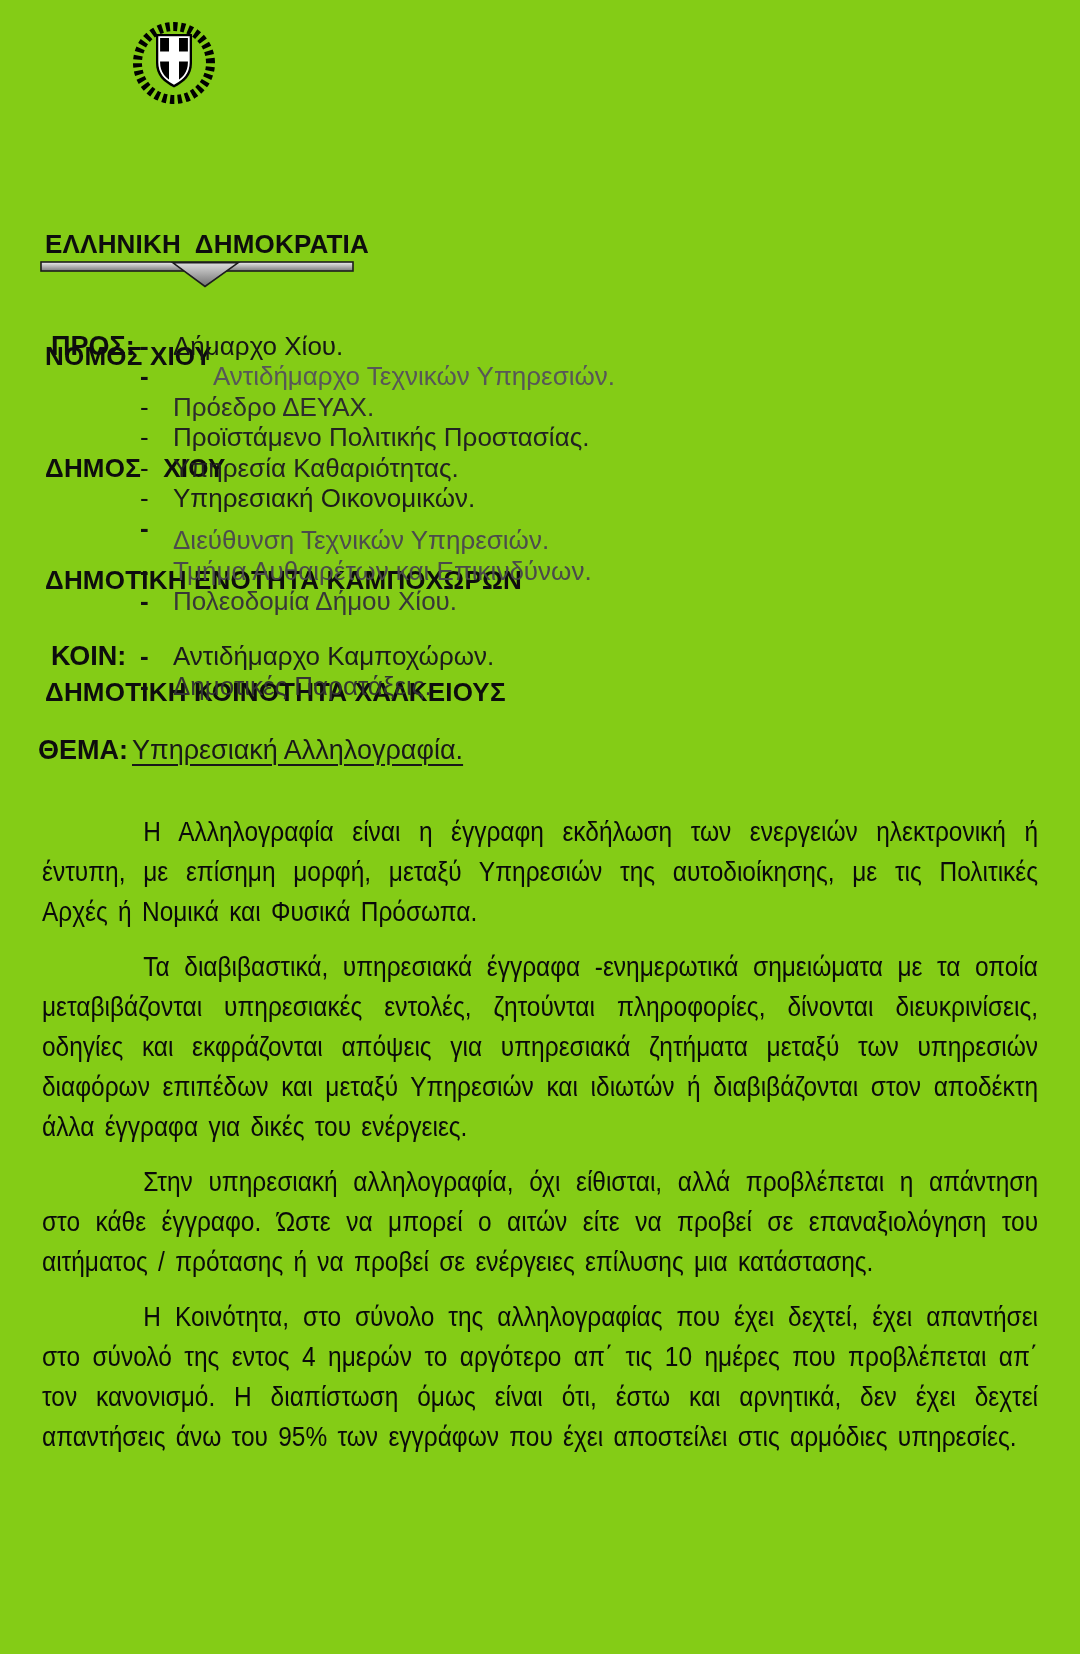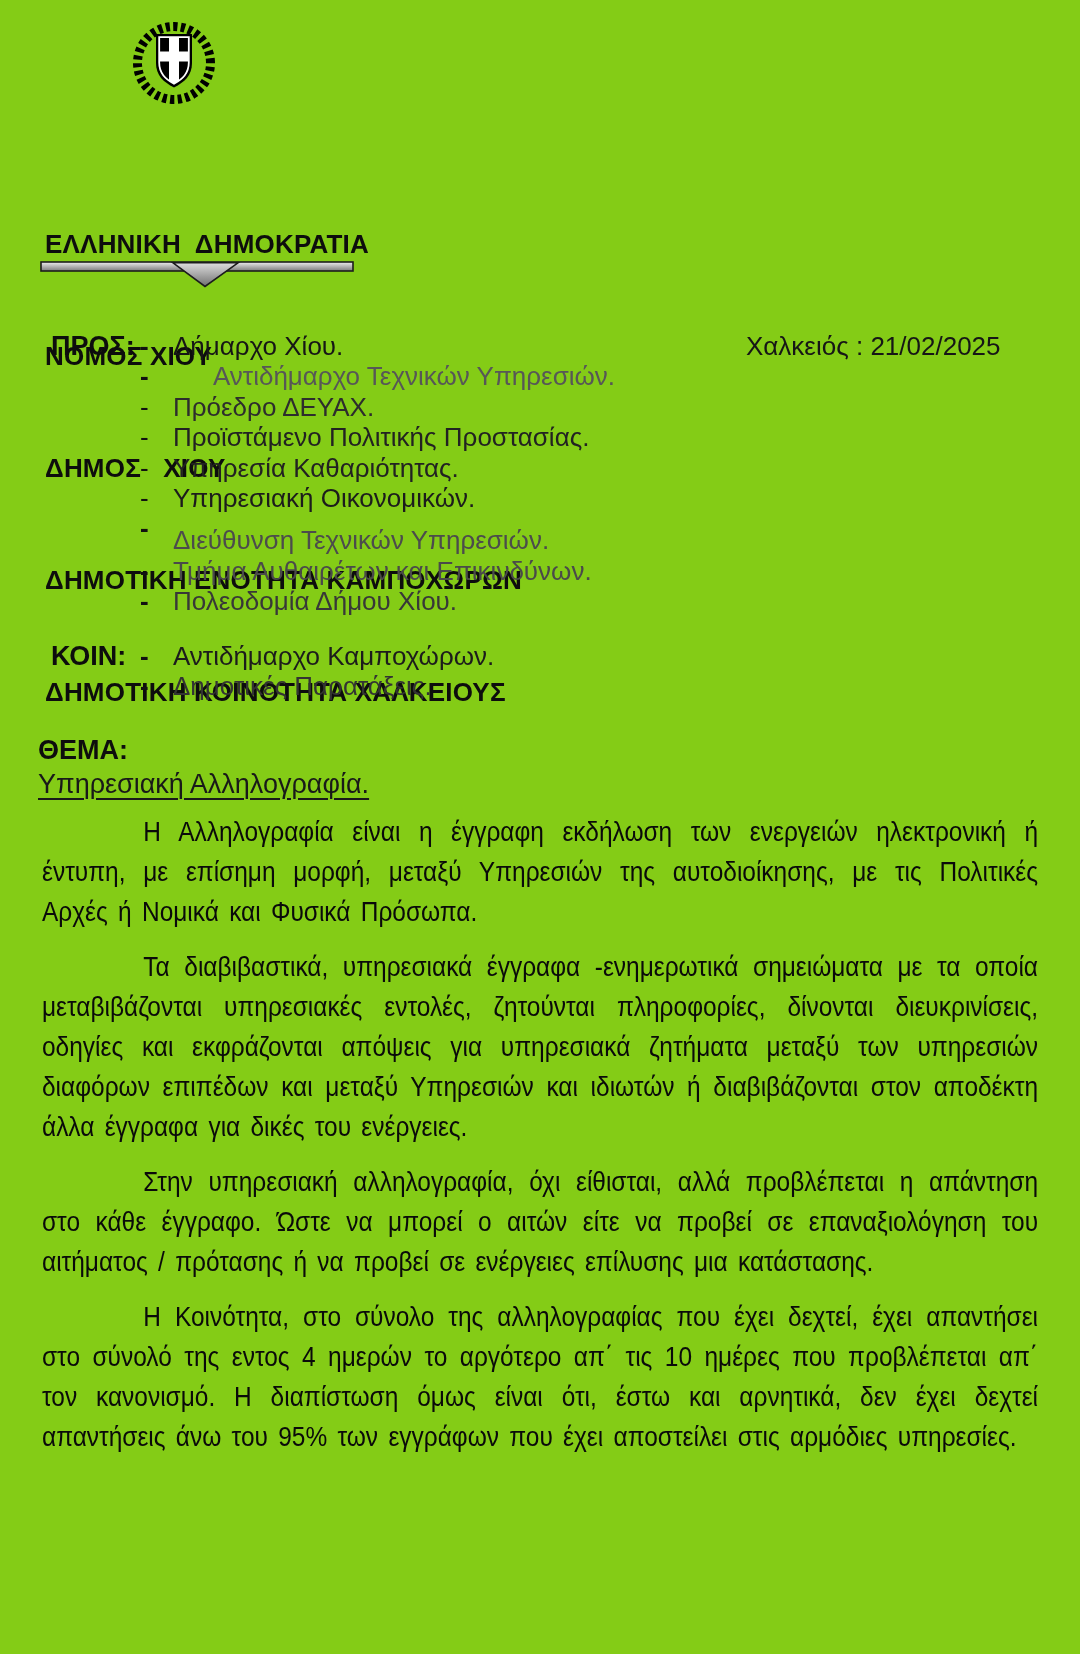--- a/index.html
+++ b/index.html
@@ -19,21 +19,21 @@
   .date{position:absolute;left:746px;top:331px;font-size:26px;color:#161616;}
   .block{position:absolute;display:flex;align-items:flex-start;}
   .recipients{left:51px;top:331px;}
   .cc{left:51px;top:641px;}
   .lbl{
     flex:none;width:89px;font-weight:bold;font-size:27px;line-height:30.4px;color:#0d0d0d;
   }
   .items{display:flex;flex-direction:column;}
   .li{display:flex;line-height:30.4px;font-size:26px;}
   .dash{flex:none;width:33px;font-weight:400;}
-  .subject{left:38px;top:733px;flex-direction:column;}
+  .subject{left:38px;top:733px;}
   .subject .lbl{width:94px;line-height:34px;}
   .subject-text{
     font-size:27px;line-height:34px;color:#191919;
     text-decoration:underline;text-decoration-thickness:2px;text-underline-offset:5px;
   }
   .bodytext{
     position:absolute;left:42px;top:812px;width:1140px;
     transform:scaleX(0.8737);transform-origin:0 0;
     font-size:28px;line-height:40px;text-align:justify;
     word-spacing:4px;color:#0a0a0a;
@@ -85,21 +85,20 @@
         <linearGradient id="gt" x1="0" y1="0" x2="0" y2="1">
           <stop offset="0" stop-color="#dedede"></stop>
           <stop offset="1" stop-color="#6f6f6f"></stop>
         </linearGradient>
       </defs>
       <rect x="1" y="2" width="312" height="9" fill="url(#gb)" stroke="#1c1c1c" stroke-width="1.6"></rect>
       <polygon points="133,2.8 198,2.8 165,26.5" fill="url(#gt)" stroke="#1c1c1c" stroke-width="1.6"></polygon>
     </svg>
   </div>
 
-  <div class="date">Χαλκειός : 21/02/2025</div>
 
   <div class="block recipients">
     <span class="lbl">ΠΡΟΣ:</span>
     <div class="items">
 
         <div class="li">
           <span class="dash" style="font-weight: 700;">-</span>
           <span class="txt" style="color: rgb(22, 22, 22);">Δήμαρχο Χίου.</span>
         </div>
 

